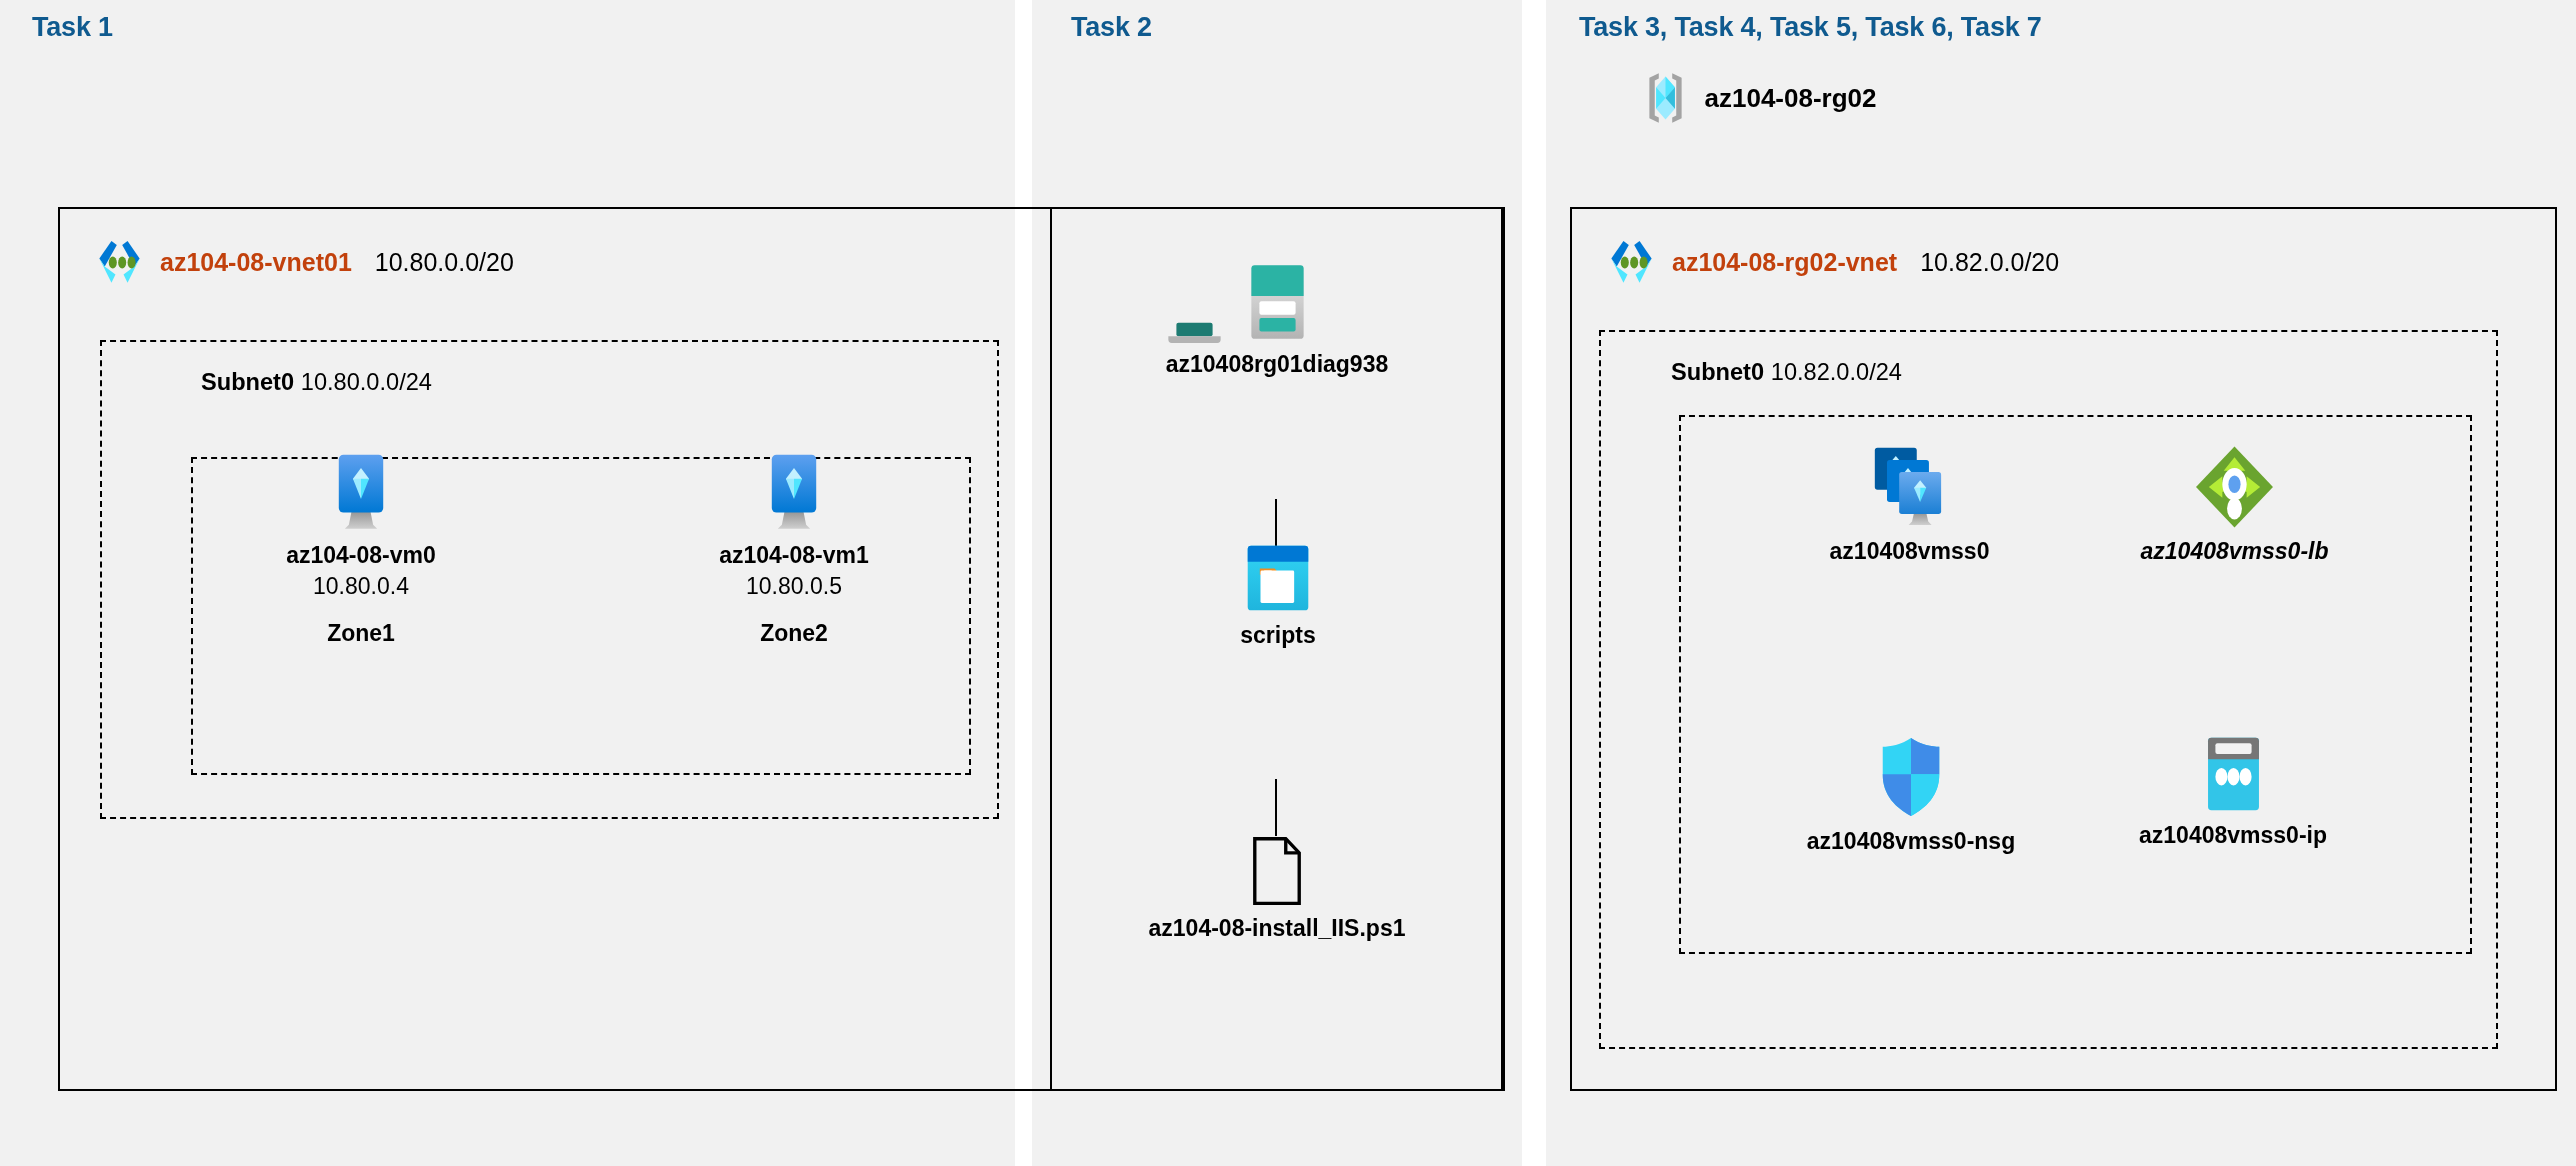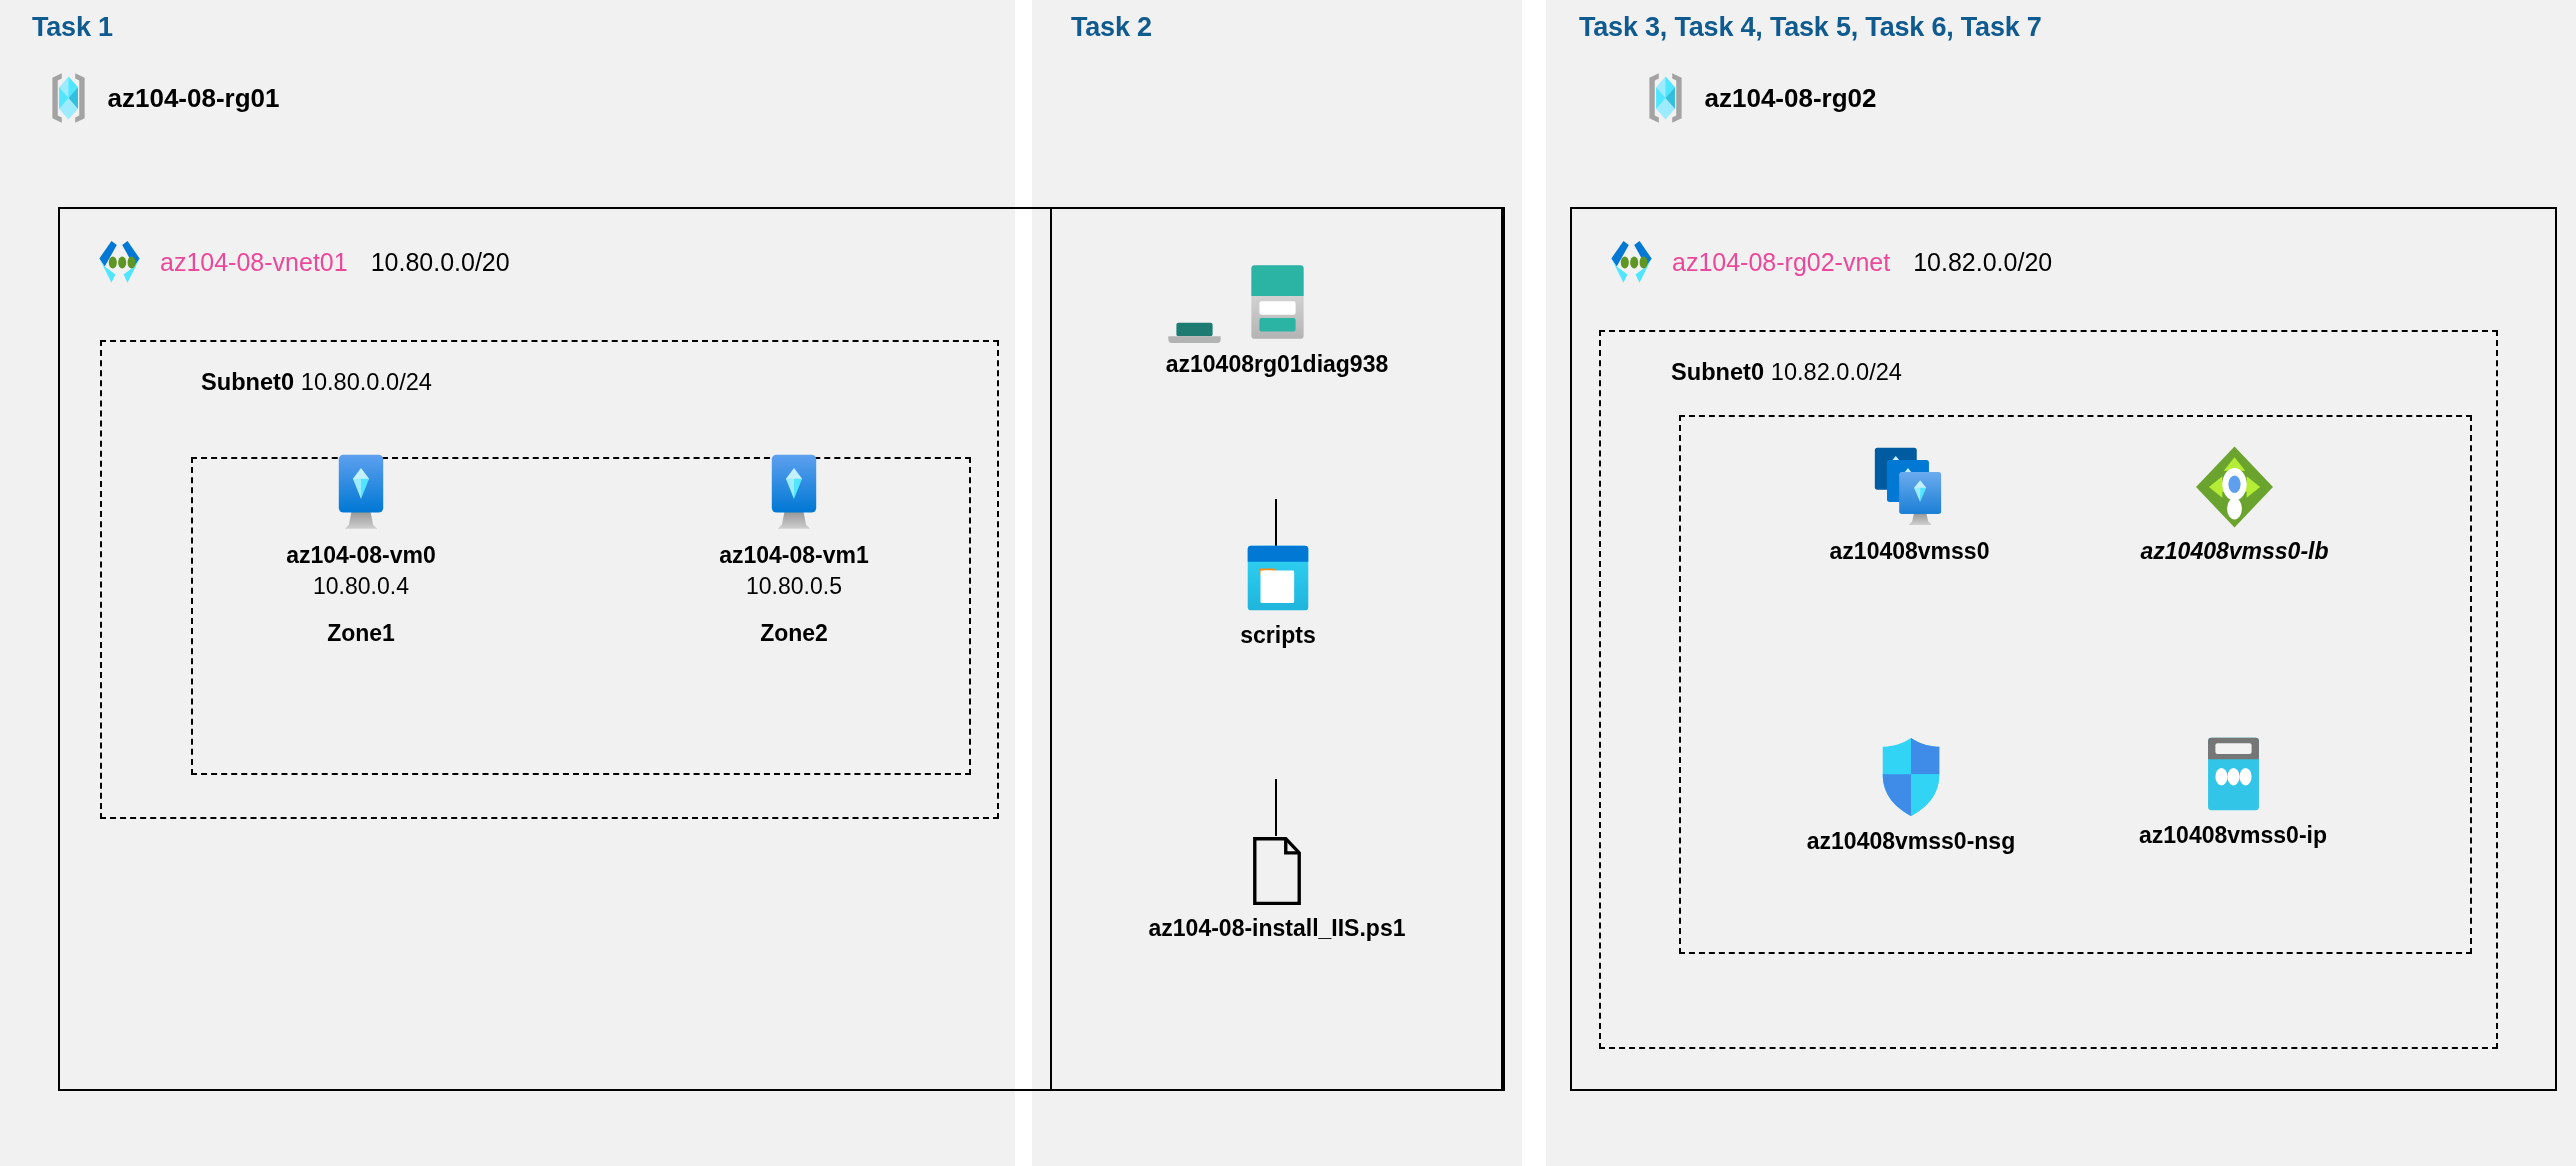--- a/index.html
+++ b/index.html
@@ -40,21 +40,21 @@
   .vnet-box { position: absolute; border: 2.7px solid #000000; background: transparent; }
   #vnet01-box { left: 58px;   top: 207px; width: 1447px; height: 884px; }
   #vnet02-box { left: 1570px; top: 207px; width: 987px; height: 884px; }
   
   #task2-box  { left: 1050px; top: 207px; width: 453px;  height: 884px; border: 2.7px solid #000000; border-top: none; }
 
   
   .vnet-header { position: absolute; display: flex; align-items: center; gap: 15px; white-space: nowrap; }
   #vnet01-header { left: 94px;  top: 237px; }
   #vnet02-header { left: 1606px; top: 237px; }
-  .vnet-name { font-size: 25px; font-weight: normal; color:#ec4899; }
+  .vnet-name { font-size: 25px; font-weight: bold; color:#c2410c; }
   .vnet-cidr { font-size: 25px; font-weight: normal; color:#000; margin-left: 8px; }
 
   
   .dashed-box { position: absolute; border: 2.7px dashed #000000; }
   #subnet0-outer { left: 100px;  top: 340px; width: 899px; height: 479px; }
   #subnet0-inner { left: 191px;  top: 457px; width: 780px; height: 318px; }
   #subnet0b-outer{ left: 1599px; top: 330px; width: 899px; height: 719px; }
   #subnet0b-inner{ left: 1679px; top: 415px; width: 793px; height: 539px; }
 
   .subnet-label { position: absolute; font-size: 23.6px; color: #000; white-space: nowrap; }
@@ -92,33 +92,20 @@
 <div id="stage">
 
   <div class="panel" id="panel-task1"></div>
   <div class="panel" id="panel-task2"></div>
   <div class="panel" id="panel-task3"></div>
 
   <div class="task-heading" id="task1-heading">Task 1</div>
   <div class="task-heading" id="task2-heading">Task 2</div>
   <div class="task-heading" id="task3-heading">Task 3, Task 4, Task 5, Task 6, Task 7</div>
 
-  <div class="rg-row" id="rg01-row">
-    <span>
-      <svg width="43" height="54" viewBox="0 0 64 80">
-        <path d="M22 3 L8 10 L8 70 L22 77 L22 69 L16 66 L16 14 L22 11 Z" fill="#a3a3a3"></path>
-        <path d="M42 3 L56 10 L56 70 L42 77 L42 69 L48 66 L48 14 L42 11 Z" fill="#a3a3a3"></path>
-        <path d="M32 8 L46 24 L46 56 L32 72 L18 56 L18 24 Z" fill="#9cebff"></path>
-        <path d="M32 8 L46 24 L32 40 Z" fill="#50e6ff"></path>
-        <path d="M32 40 L46 24 L46 56 Z" fill="#32bedd"></path>
-        <path d="M32 40 L18 24 L18 56 Z" fill="#50e6ff"></path>
-      </svg>
-    </span>
-    <span class="rg-name">az104-08-rg01</span>
-  </div>
 
   <div class="vnet-box" id="vnet01-box"></div>
 
   <div class="vnet-header" id="vnet01-header">
     <span>
       <svg width="51" height="51" viewBox="0 0 76 76">
         <path d="M26 6 L8 32 L16 44 L34 12 Z" fill="#0078d4"></path>
         <path d="M16 44 L8 32 L26 68 L32 56 Z" fill="#50e6ff"></path>
         <path d="M50 6 L68 32 L60 44 L42 12 Z" fill="#0078d4"></path>
         <path d="M60 44 L68 32 L50 68 L44 56 Z" fill="#50e6ff"></path>

